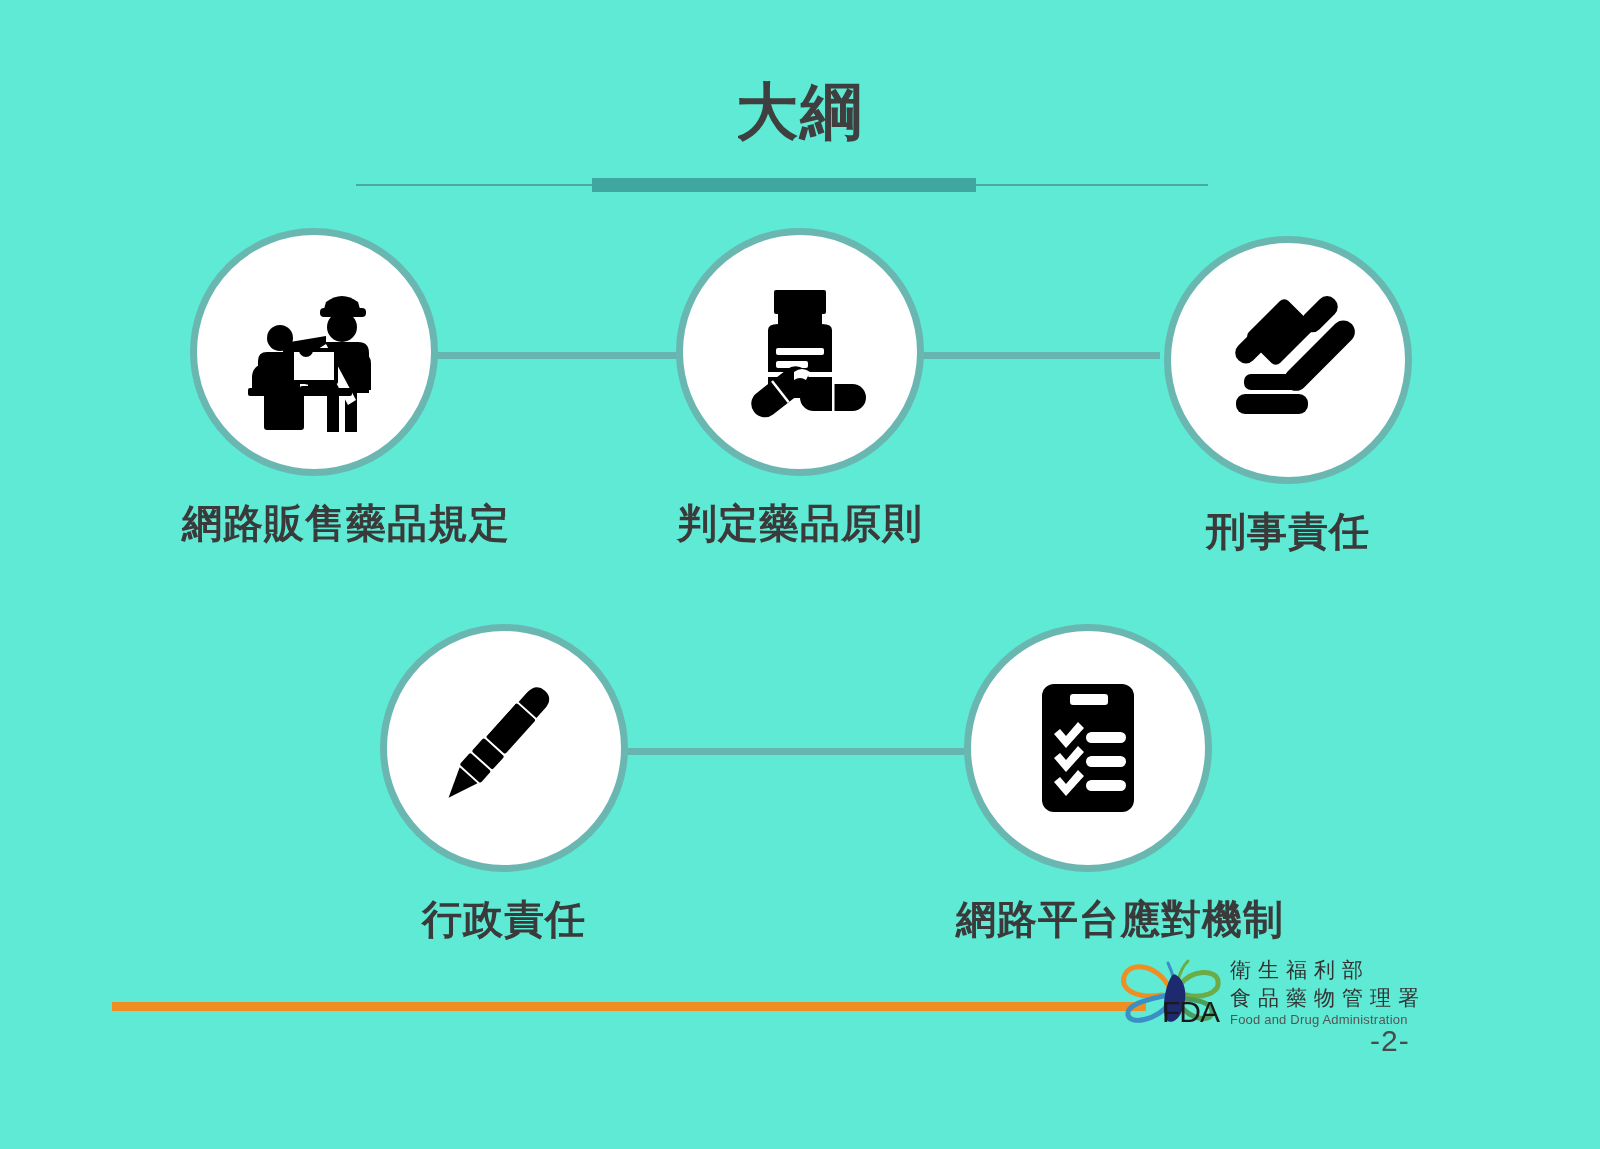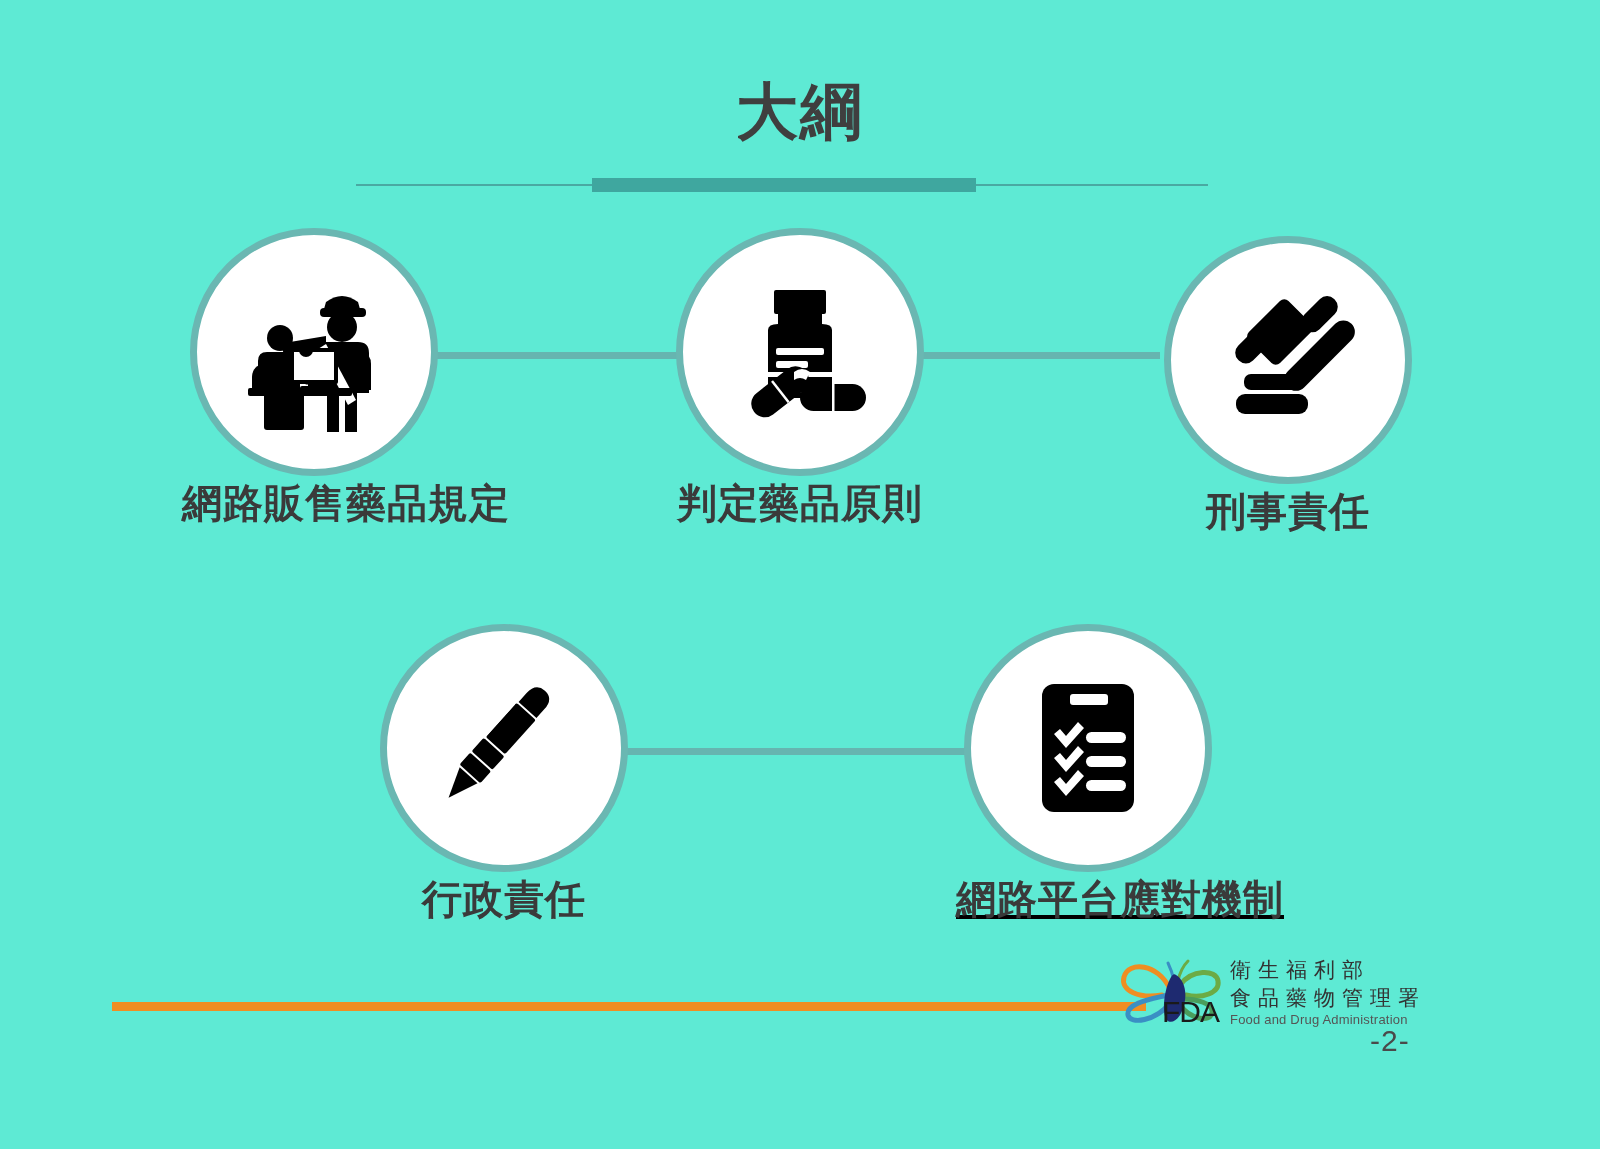--- a/index.html
+++ b/index.html
@@ -79,20 +79,21 @@
     background: #ffffff;
     box-sizing: border-box;
   }
   .circle svg {
     position: absolute;
     left: 50%;
     top: 50%;
     transform: translate(-50%, -50%);
   }
   .node-label {
+    margin-top: 20px;
     text-align: center;
     font-size: 40px;
     font-weight: bold;
     color: #3a3a3a;
     white-space: nowrap;
     letter-spacing: 1px;
   }
 
   
   .footer-bar {
@@ -295,21 +296,21 @@
 
           <path d="M60 124 h24 l-12 30 z"></path>
 
           <path d="M55 40 l4 0 l0 46 l-4 0 z" fill="#ffffff"></path>
         </g>
       </svg>
     </div>
     <div class="node-label">行政責任</div>
   </div>
 
-  <div class="node" style="left:956px; top:624px;text-decoration:underline;">
+  <div class="node" style="left:956px; top:624px;">
     <div class="circle">
       <svg width="160" height="160" viewBox="0 0 160 160">
         <g>
 
           <rect x="34" y="16" width="92" height="128" rx="12" fill="#000000"></rect>
 
           <rect x="62" y="26" width="38" height="11" rx="3" fill="#ffffff"></rect>
 
           <path d="M46 66 l6 -5 l6 7 l12 -14 l6 6 l-18 20 z" fill="#ffffff"></path>
           <rect x="78" y="64" width="40" height="11" rx="5.5" fill="#ffffff"></rect>

